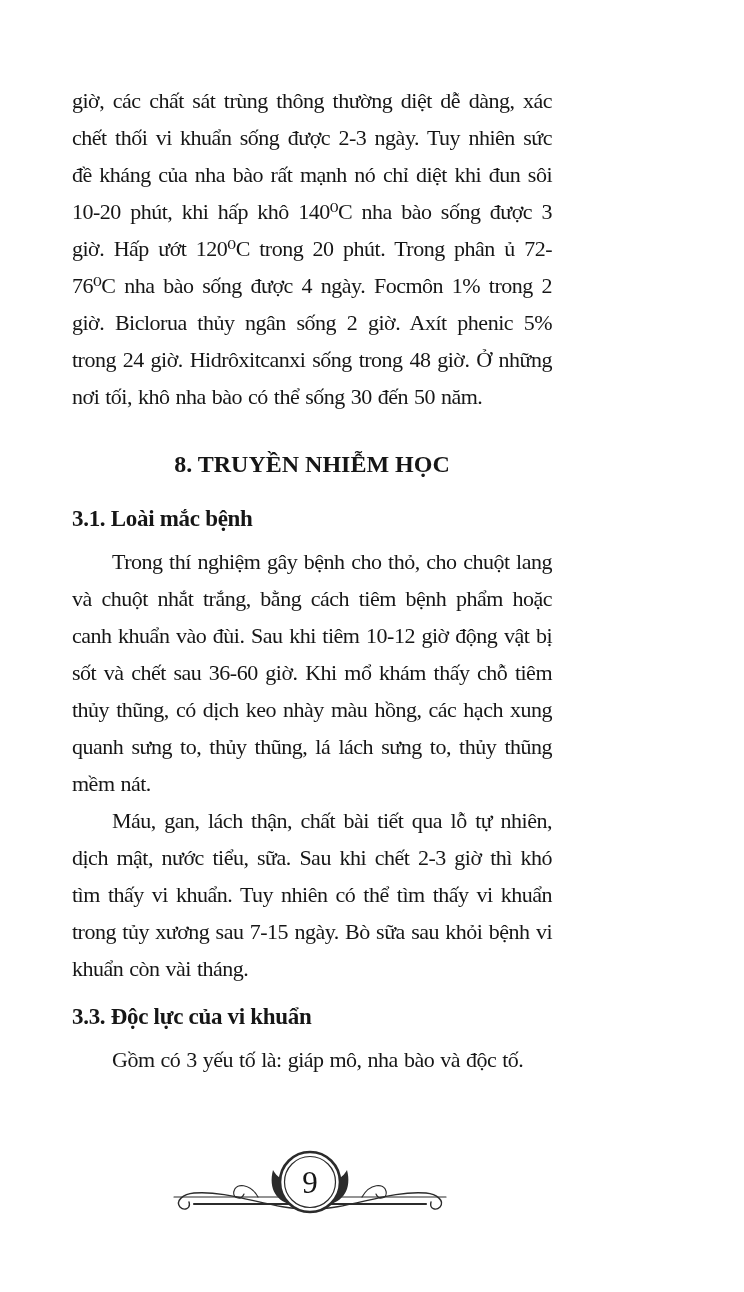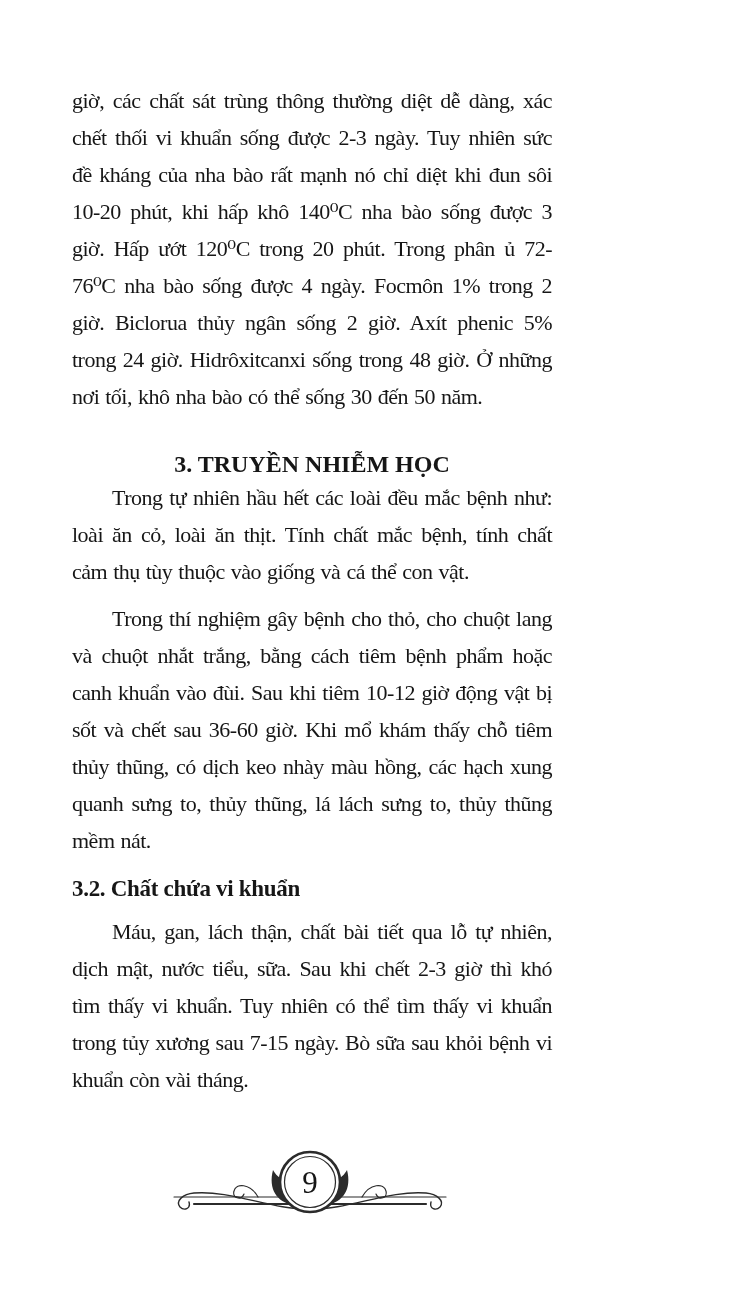--- a/index.html
+++ b/index.html
@@ -57,32 +57,35 @@
     font-family: "Liberation Serif", "DejaVu Serif", serif;
   }
 </style>
 </head>
 <body>
 
 <div class="page">
 
   <p class="body-text">giờ, các chất sát trùng thông thường diệt dễ dàng, xác chết thối vi khuẩn sống được 2-3 ngày. Tuy nhiên sức đề kháng của nha bào rất mạnh nó chỉ diệt khi đun sôi 10-20 phút, khi hấp khô 140⁰C nha bào sống được 3 giờ. Hấp ướt 120⁰C trong 20 phút. Trong phân ủ 72-76⁰C nha bào sống được 4 ngày. Focmôn 1% trong 2 giờ. Biclorua thủy ngân sống 2 giờ. Axít phenic 5% trong 24 giờ. Hidrôxitcanxi sống trong 48 giờ. Ở những nơi tối, khô nha bào có thể sống 30 đến 50 năm.</p>
 
-  <h2 class="chapter-heading">3. TRUYỀN NHIỄM HỌC</h2>
+  <h2 class="chapter-heading">8. TRUYỀN NHIỄM HỌC</h2>
 
   <section>
-    <p class="body-text indent">Trong tự nhiên hầu hết các loài đều mắc bệnh như: loài ăn cỏ, loài ăn thịt. Tính chất mắc bệnh, tính chất cảm thụ tùy thuộc vào giống và cá thể con vật.</p>
+    <h3 class="section-heading first">3.1. Loài mắc bệnh</h3>
     <p class="body-text indent">Trong thí nghiệm gây bệnh cho thỏ, cho chuột lang và chuột nhắt trắng, bằng cách tiêm bệnh phẩm hoặc canh khuẩn vào đùi. Sau khi tiêm 10-12 giờ động vật bị sốt và chết sau 36-60 giờ. Khi mổ khám thấy chỗ tiêm thủy thũng, có dịch keo nhày màu hồng, các hạch xung quanh sưng to, thủy thũng, lá lách sưng to, thủy thũng mềm nát.</p>
   </section>
 
   <section>
-    <h3 class="section-heading">3.2. Chất chứa vi khuẩn</h3>
     <p class="body-text indent">Máu, gan, lách thận, chất bài tiết qua lỗ tự nhiên, dịch mật, nước tiểu, sữa. Sau khi chết 2-3 giờ thì khó tìm thấy vi khuẩn. Tuy nhiên có thể tìm thấy vi khuẩn trong tủy xương sau 7-15 ngày. Bò sữa sau khỏi bệnh vi khuẩn còn vài tháng.</p>
   </section>
 
+  <section>
+    <h3 class="section-heading">3.3. Độc lực của vi khuẩn</h3>
+    <p class="body-text indent">Gồm có 3 yếu tố là: giáp mô, nha bào và độc tố.</p>
+  </section>
 
   <div class="footer-ornament-wrap">
     <svg width="300" height="90" viewBox="0 0 300 90">
       <g stroke="#2b2b2b" fill="none" stroke-linecap="round">
 
         <path d="M34,58 H266" stroke-width="2.2"></path>
 
         <path d="M14,51 H122" stroke-width="1.1"></path>
         <path d="M178,51 H286" stroke-width="1.1"></path>
 

